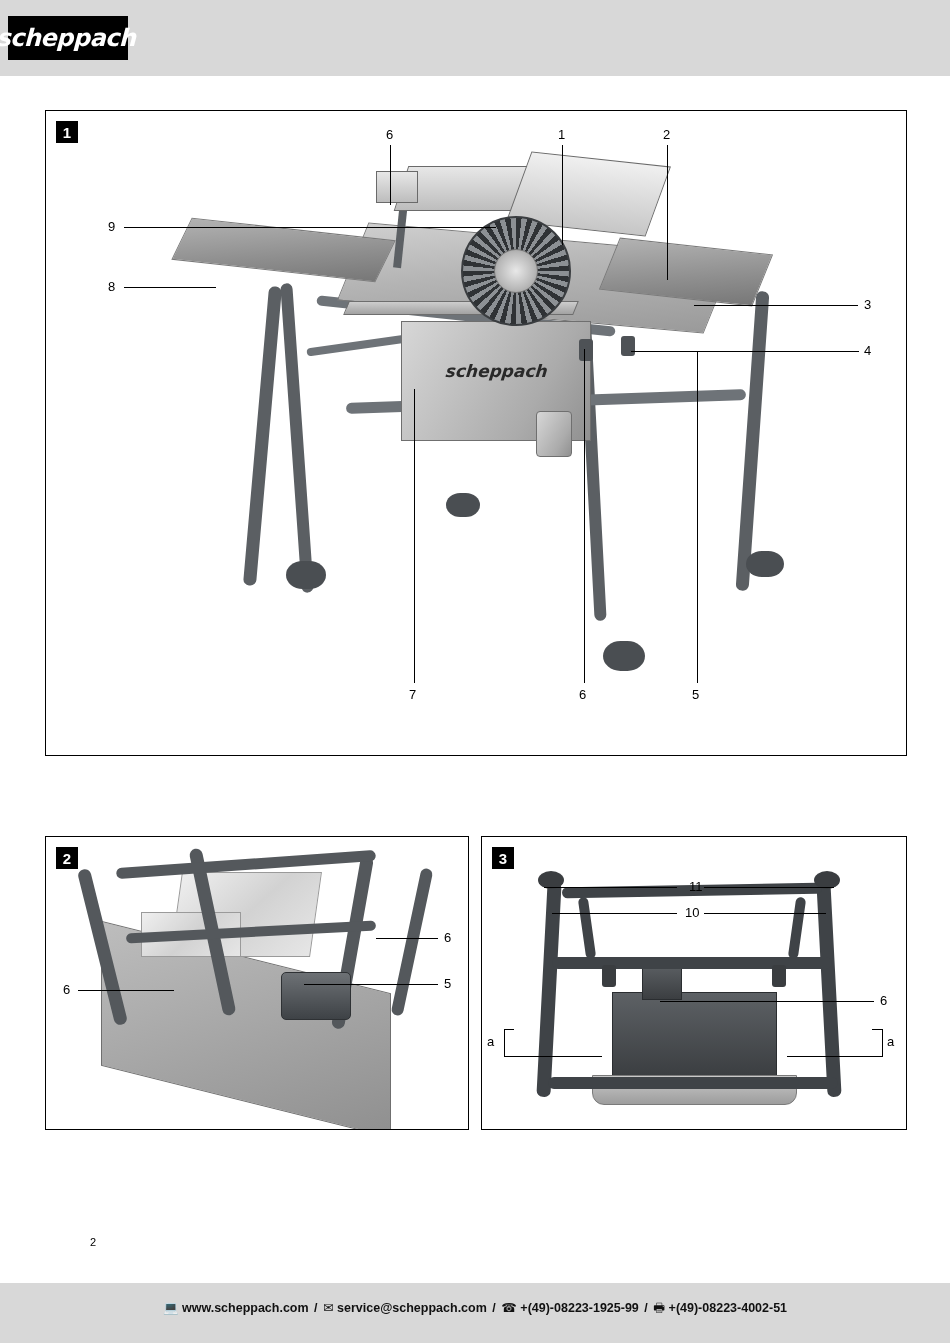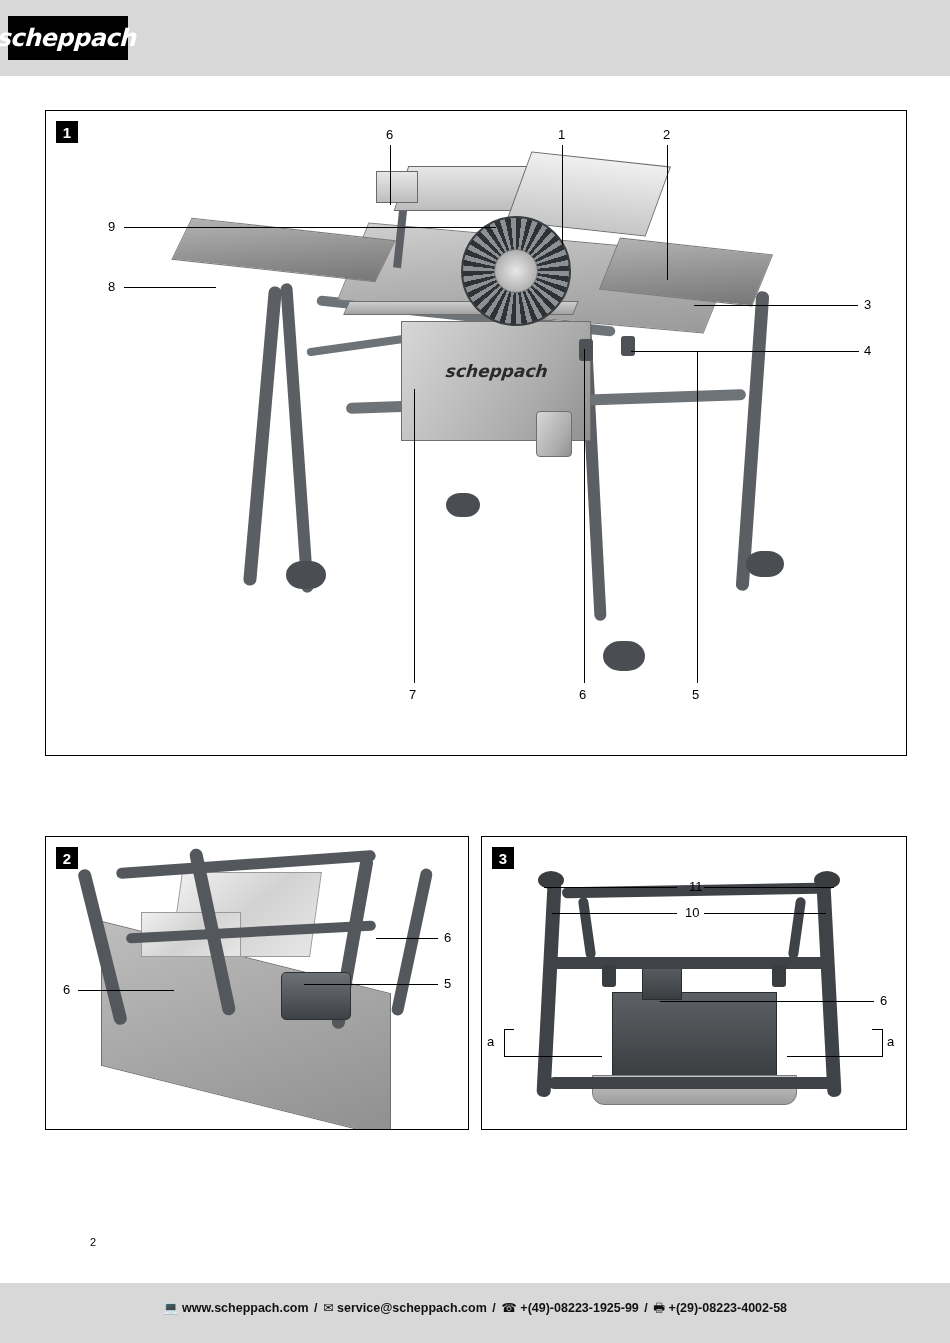--- a/index.html
+++ b/index.html
@@ -332,15 +332,15 @@
     <span class="gi">💻</span>
     <span>www.scheppach.com</span>
     <span class="sep">/</span>
     <span class="gi">✉</span>
     <span>service@scheppach.com</span>
     <span class="sep">/</span>
     <span class="gi">☎</span>
     <span>+(49)-08223-1925-99</span>
     <span class="sep">/</span>
     <span class="gi">🖶</span>
-    <span>+(29)-08223-4002-58</span>
+    <span>+(49)-08223-4002-51</span>
   </div>
 </div>
 
 </body></html>

